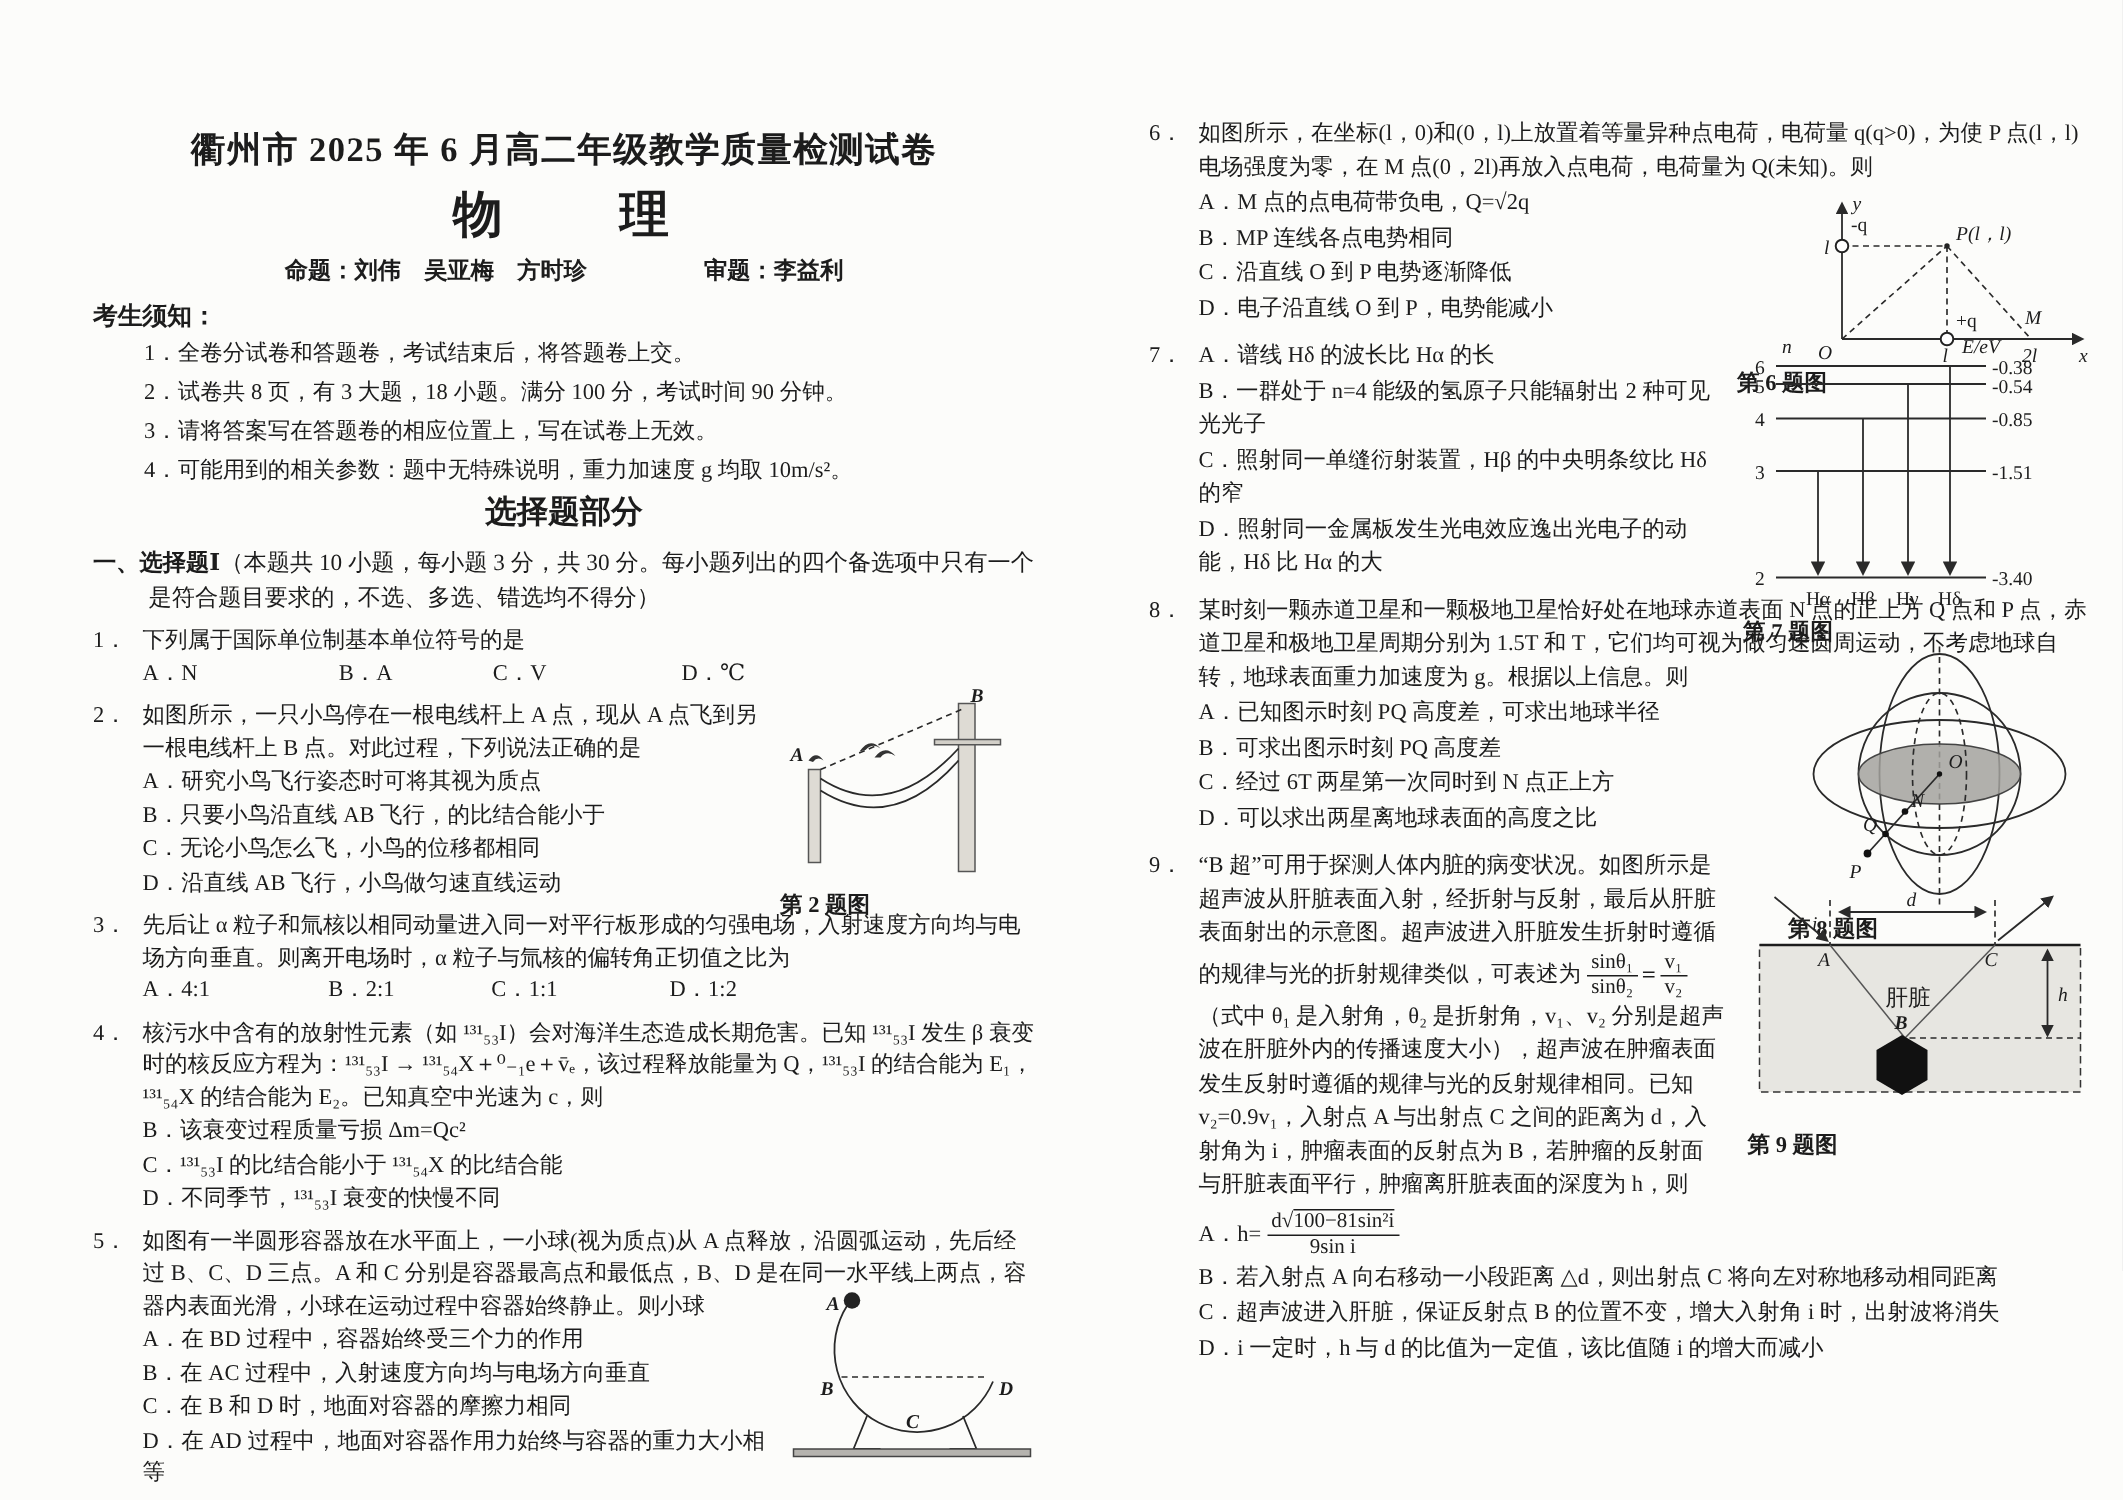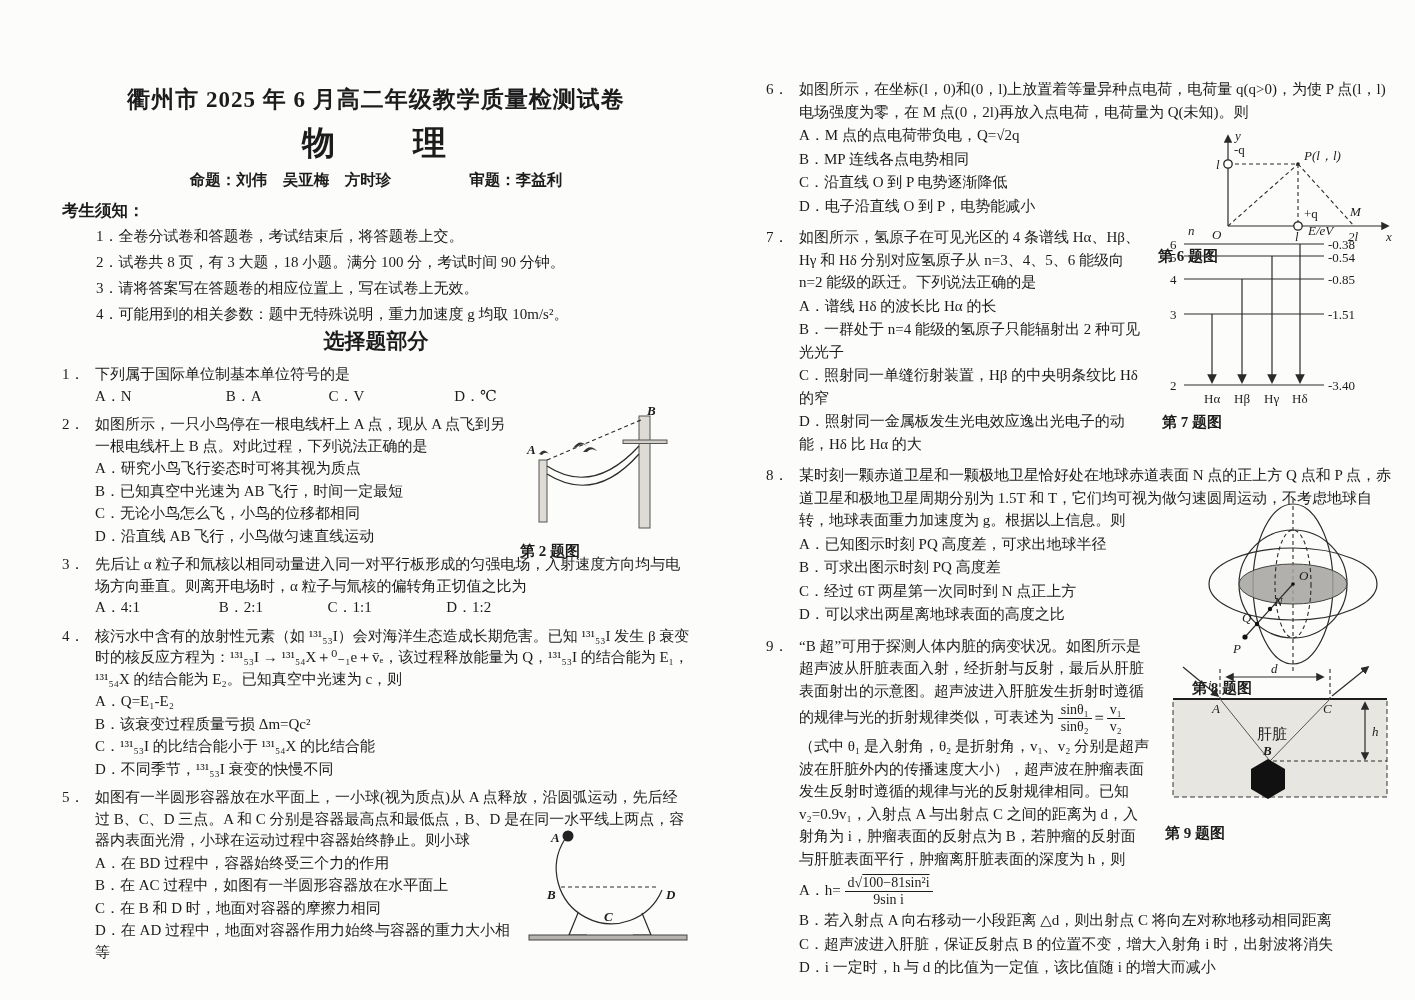--- a/index.html
+++ b/index.html
@@ -49,38 +49,41 @@
       <span>审题：李益利</span>
     </div>
 
     <div class="notice-label">考生须知：</div>
     <div class="notice-item">1．全卷分试卷和答题卷，考试结束后，将答题卷上交。</div>
     <div class="notice-item">2．试卷共 8 页，有 3 大题，18 小题。满分 100 分，考试时间 90 分钟。</div>
     <div class="notice-item">3．请将答案写在答题卷的相应位置上，写在试卷上无效。</div>
     <div class="notice-item">4．可能用到的相关参数：题中无特殊说明，重力加速度 g 均取 10m/s²。</div>
 
     <div class="section-heading">选择题部分</div>
+    <div class="intro">
+      <b>一、选择题Ⅰ</b><span>（本题共 10 小题，每小题 3 分，共 30 分。每小题列出的四个备选项中只有一个是符合题目要求的，不选、多选、错选均不得分）</span>
+    </div>
 
     <div class="q">
       <span class="qnum">1．</span>
       <div>下列属于国际单位制基本单位符号的是</div>
       <div class="orow">
         <span style="width:127px">A．N</span>
         <span style="width:99px">B．A</span>
         <span style="width:122px">C．V</span>
         <span>D．℃</span>
       </div>
     </div>
 
     <div class="q">
       <span class="qnum">2．</span>
       <div style="margin-right:178px">
         <div>如图所示，一只小鸟停在一根电线杆上 A 点，现从 A 点飞到另一根电线杆上 B 点。对此过程，下列说法正确的是</div>
         <div class="opt">A．研究小鸟飞行姿态时可将其视为质点</div>
-        <div class="opt">B．已知真空中光速为 AB 飞行，时间一定最短</div>
+        <div class="opt">B．只要小鸟沿直线 AB 飞行，的比结合能小于</div>
         <div class="opt">C．无论小鸟怎么飞，小鸟的位移都相同</div>
         <div class="opt">D．沿直线 AB 飞行，小鸟做匀速直线运动</div>
       </div>
       <div class="fig" style="right:0;top:-12px;width:170px">
         <svg width="168" height="138" viewBox="0 0 168 138">
           <rect x="118" y="14" width="11" height="112" fill="#dedbd4" stroke="#555"></rect>
           <rect x="102" y="38" width="44" height="3.5" fill="#d2cfc8" stroke="#555"></rect>
           <rect x="18" y="58" width="8" height="62" fill="#dedbd4" stroke="#555"></rect>
           <path class="ln" d="M26,64 Q72,94 118,44"></path>
           <path class="ln" d="M26,72 Q74,102 118,52"></path>
@@ -102,32 +105,31 @@
         <span style="width:120px">A．4:1</span>
         <span style="width:105px">B．2:1</span>
         <span style="width:115px">C．1:1</span>
         <span>D．1:2</span>
       </div>
     </div>
 
     <div class="q">
       <span class="qnum">4．</span>
       <div>核污水中含有的放射性元素（如 ¹³¹₅₃I）会对海洋生态造成长期危害。已知 ¹³¹₅₃I 发生 β 衰变时的核反应方程为：¹³¹₅₃I → ¹³¹₅₄X＋⁰₋₁e＋v̄ₑ，该过程释放能量为 Q，¹³¹₅₃I 的结合能为 E₁，¹³¹₅₄X 的结合能为 E₂。已知真空中光速为 c，则</div>
-      <div class="opt">A．Q=E₁-E₂</div>
       <div class="opt">B．该衰变过程质量亏损 Δm=Qc²</div>
       <div class="opt">C．¹³¹₅₃I 的比结合能小于 ¹³¹₅₄X 的比结合能</div>
       <div class="opt">D．不同季节，¹³¹₅₃I 衰变的快慢不同</div>
     </div>
 
     <div class="q">
       <span class="qnum">5．</span>
       <div>如图有一半圆形容器放在水平面上，一小球(视为质点)从 A 点释放，沿圆弧运动，先后经过 B、C、D 三点。A 和 C 分别是容器最高点和最低点，B、D 是在同一水平线上两点，容器内表面光滑，小球在运动过程中容器始终静止。则小球</div>
       <div style="margin-right:168px">
         <div class="opt">A．在 BD 过程中，容器始终受三个力的作用</div>
-        <div class="opt">B．在 AC 过程中，如图有一半圆形容器放在水平面上</div>
+        <div class="opt">B．在 AC 过程中，入射速度方向均与电场方向垂直</div>
         <div class="opt">C．在 B 和 D 时，地面对容器的摩擦力相同</div>
         <div class="opt">D．在 AD 过程中，地面对容器作用力始终与容器的重力大小相等</div>
       </div>
       <div class="fig" style="right:0;top:42px;width:165px">
         <svg width="165" height="118" viewBox="0 0 165 118">
           <path class="ln" d="M40,10 A55,55 0 1 0 137,61"></path>
           <circle cx="43" cy="7" r="5.5" fill="#222"></circle>
           <line class="lnd" x1="36" y1="58" x2="134" y2="58"></line>
           <path d="M53,84 L44,106 L62,106" class="ln"></path>
           <path d="M117,84 L108,106 L126,106" class="ln" transform="scale(-1,1) translate(-234,0)"></path>
@@ -180,21 +182,20 @@
           <text class="sv" x="137" y="115">l</text>
           <text class="sv" x="190" y="115">2l</text>
         </svg>
         <div class="figcap">第 6 题图</div>
       </div>
     </div>
 
     <div class="q">
       <span class="qnum">7．</span>
       <div style="margin-right:252px">
-        <div>如图所示，氢原子在可见光区的 4 条谱线 Hα、Hβ、Hγ 和 Hδ 分别对应氢原子从 n=3、4、5、6 能级向 n=2 能级的跃迁。下列说法正确的是</div>
         <div class="opt">A．谱线 Hδ 的波长比 Hα 的长</div>
         <div class="opt">B．一群处于 n=4 能级的氢原子只能辐射出 2 种可见光光子</div>
         <div class="opt">C．照射同一单缝衍射装置，Hβ 的中央明条纹比 Hδ 的窄</div>
         <div class="opt">D．照射同一金属板发生光电效应逸出光电子的动能，Hδ 比 Hα 的大</div>
       </div>
       <div class="fig" style="right:0;top:-4px;width:238px">
         <svg width="238" height="188" viewBox="0 0 238 188">
           <defs>
             <marker id="ah7" viewBox="0 0 10 10" refX="8" refY="5" markerWidth="8" markerHeight="8" orient="auto">
               <path d="M0,0L10,5L0,10z" fill="#2a2a2a"></path>

